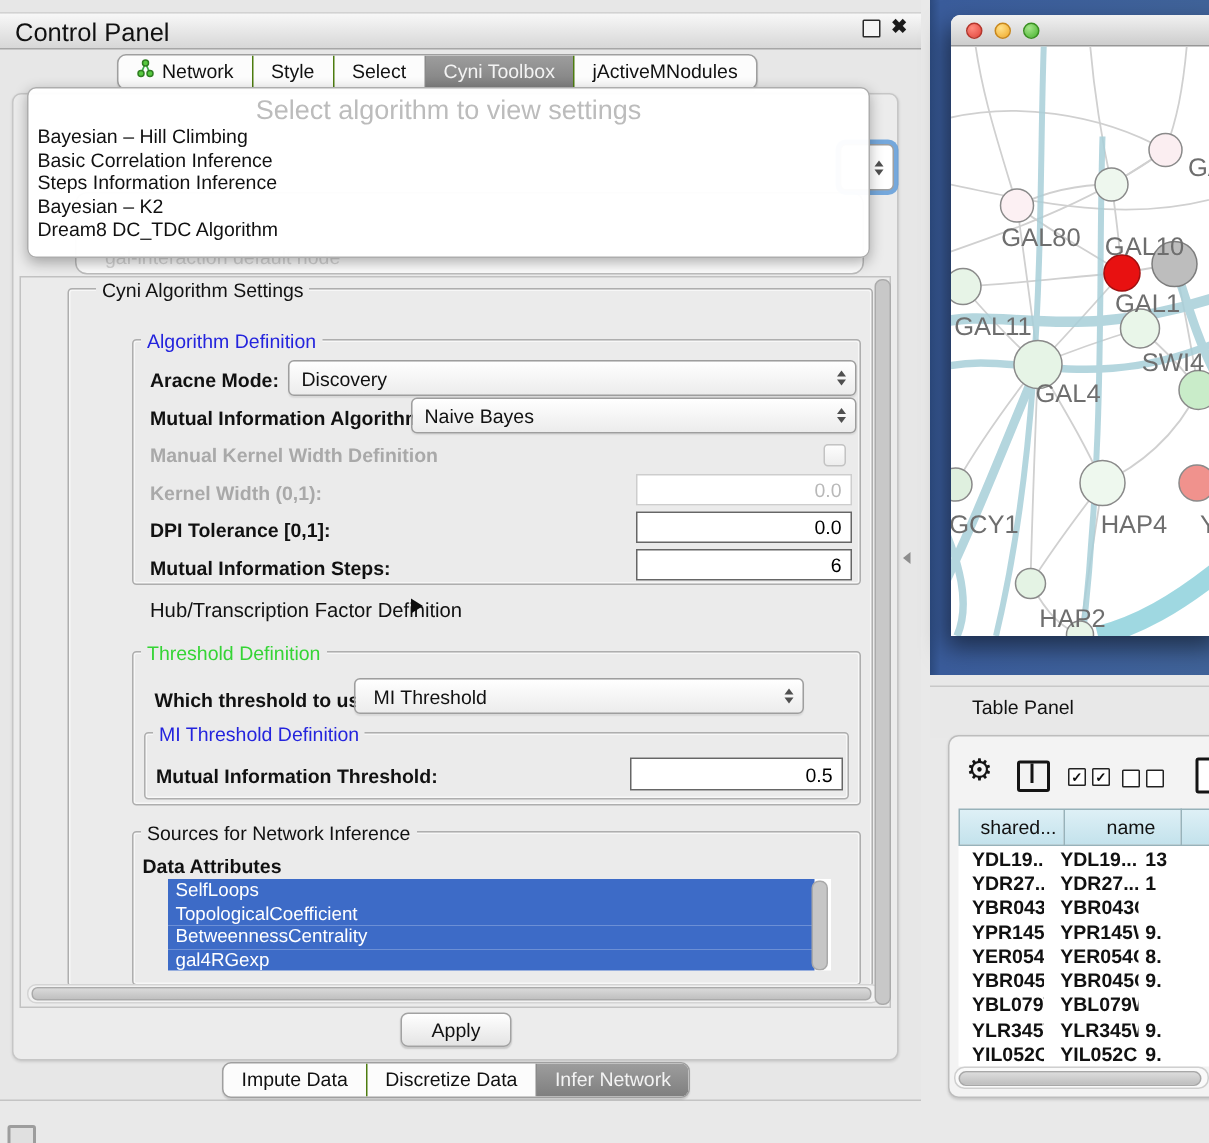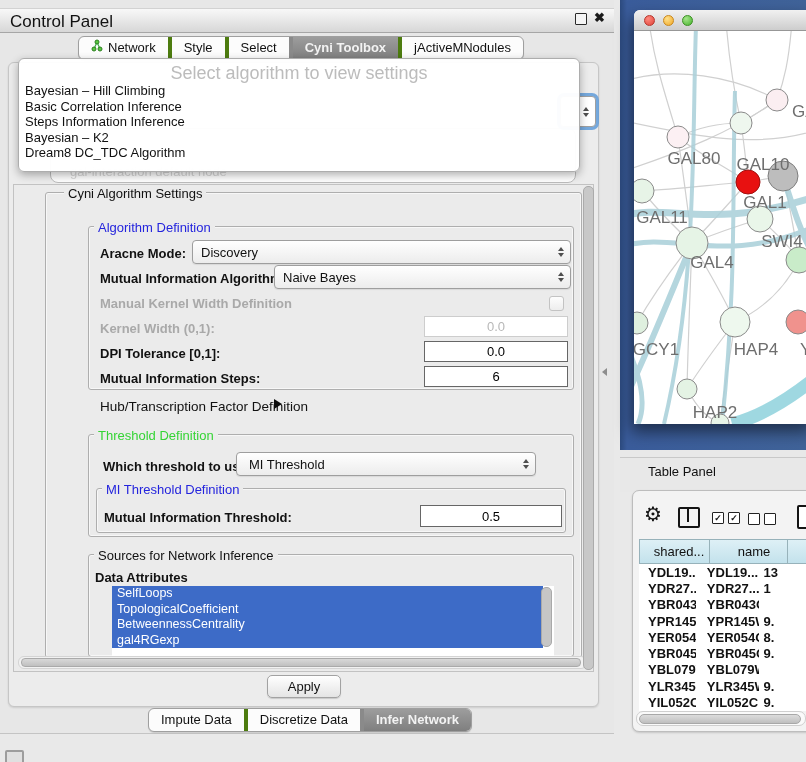--- a/index.html
+++ b/index.html
@@ -11,23 +11,23 @@
   .cp-window{left:0;top:0;width:614px;height:733px;background:#e7e7e7;border-bottom:1px solid #c4c4c4;}
   .cp-titlebar{left:0;top:8px;width:614px;height:23px;background:linear-gradient(#f8f8f8,#d7d7d7);
     border-top:1px solid #d2d2d2;border-bottom:1px solid #a6a6a6;}
   .cp-title{left:10px;top:12px;font-size:17px;}
   .float-btn{left:575px;top:13px;width:10px;height:10px;border:1.5px solid #2a2a2a;border-radius:1px;background:#f4f4f4;}
   .close-btn{left:594px;top:10px;font-size:13px;font-weight:bold;color:#1a1a1a;}
 
   
   .seg{display:flex;height:22px;border:1px solid #9f9f9f;border-radius:6px;background:#fcfcfc;
     overflow:hidden;font-size:13px;box-shadow:0 1px 1px rgba(0,0,0,.12);}
-  .seg .s{padding:0 12px;line-height:22px;border-left:4px solid #4d7c0f;display:flex;align-items:center;gap:5px;white-space:nowrap;}
+  .seg .s{padding:0 12px;line-height:22px;border-left:1px solid #4d7c0f;display:flex;align-items:center;gap:5px;white-space:nowrap;}
   .seg .s:first-child{border-left:none;}
-  .seg .s.sel{background:linear-gradient(#9d9d9d,#7f7f7f);color:#f3f3f3;border-left-color:#8a8a8a;font-weight:bold;}
+  .seg .s.sel{background:linear-gradient(#9d9d9d,#7f7f7f);color:#f3f3f3;border-left-color:#8a8a8a;}
   .top-tabs{left:78px;top:36px;}
   .bottom-tabs{left:148px;top:708px;}
 
   .content-box{left:8px;top:62px;width:589px;height:643px;border:1px solid #c6c6c6;border-radius:6px;
     background:#ececec;box-shadow:0 1px 2px rgba(0,0,0,.12);}
   .settings-viewport{left:13px;top:184px;width:579px;height:486px;border:1px solid #c2c2c2;background:#ebebeb;}
 
   
   .combo-remnant{left:560px;top:96px;width:34px;height:29px;background:#fff;border:1px solid #9f9f9f;
     border-radius:4px;box-shadow:0 0 0 3px rgba(96,156,217,.85);z-index:5;}
@@ -56,28 +56,28 @@
   .plain{font-weight:normal;}
 
   .combo{background:linear-gradient(#ffffff,#ececec);border:1px solid #9e9e9e;border-radius:4px;
     font-size:13px;display:flex;align-items:center;padding:0 22px 0 8px;box-shadow:0 1px 1px rgba(0,0,0,.08);}
   .arrows{position:absolute;right:6px;top:50%;transform:translateY(-50%);display:flex;flex-direction:column;gap:2px;}
   .tri-up{width:0;height:0;border-left:3.5px solid transparent;border-right:3.5px solid transparent;border-bottom:4.5px solid #4f4f4f;}
   .tri-dn{width:0;height:0;border-left:3.5px solid transparent;border-right:3.5px solid transparent;border-top:4.5px solid #4f4f4f;}
 
   .field{background:#fff;font-size:13px;text-align:right;padding:0 6px;border:1px solid #666;}
   .field.dis{border:1px solid #cdcdcd;color:#b8b8b8;}
-  input.field{box-sizing:border-box;outline:none;font-family:inherit;text-align:center;}
+  input.field{box-sizing:border-box;outline:none;font-family:inherit;}
 
   .checkbox{width:13px;height:13px;border:1px solid #c3c3c3;border-radius:3px;background:linear-gradient(#fdfdfd,#ededed);}
 
   .tri-right{width:0;height:0;border-top:5px solid transparent;border-bottom:5px solid transparent;border-left:8px solid #0d0d0d;}
   .tri-down-b{width:0;height:0;border-left:6px solid transparent;border-right:6px solid transparent;border-top:8px solid #0d0d0d;}
 
-  .attr-list{left:112px;top:586px;width:442px;height:73px;background:#fff;overflow:hidden;}
+  .attr-list{left:112px;top:586px;width:442px;height:61px;background:#fff;overflow:hidden;}
   .attr-item{background:#3d6bc7;color:#fff;font-size:12.5px;line-height:15.5px;padding-left:5px;width:426px;}
   .attr-scroll{position:absolute;right:2px;top:1px;width:9px;height:58px;background:#c6c6c6;border:1px solid #a9a9a9;border-radius:5px;}
 
   .hscroll{left:18px;top:656px;width:567px;height:11px;background:#f2f2f2;border:1px solid #d4d4d4;border-radius:6px;}
   .hscroll .thumb{position:absolute;left:2px;top:1px;width:558px;height:7px;background:linear-gradient(#d9d9d9,#c0c0c0);border:1px solid #aaa;border-radius:4px;}
   .vscroll{left:583px;top:186px;width:9px;height:482px;background:#c8c8c8;border:1px solid #ababab;border-radius:5px;}
 
   .apply-btn{left:267px;top:675px;width:72px;height:21px;border:1px solid #a2a2a2;border-radius:5px;
     background:linear-gradient(#ffffff,#e4e4e4);font-size:13px;display:flex;align-items:center;justify-content:center;
     box-shadow:0 1px 1px rgba(0,0,0,.15);}

